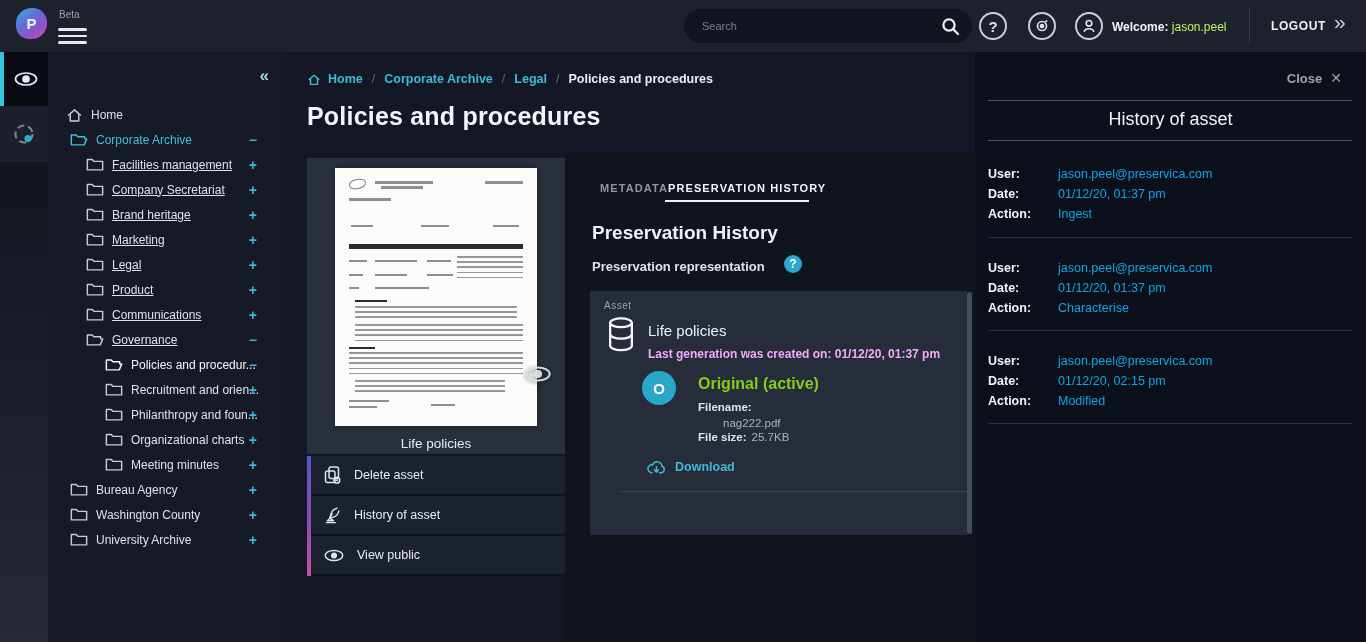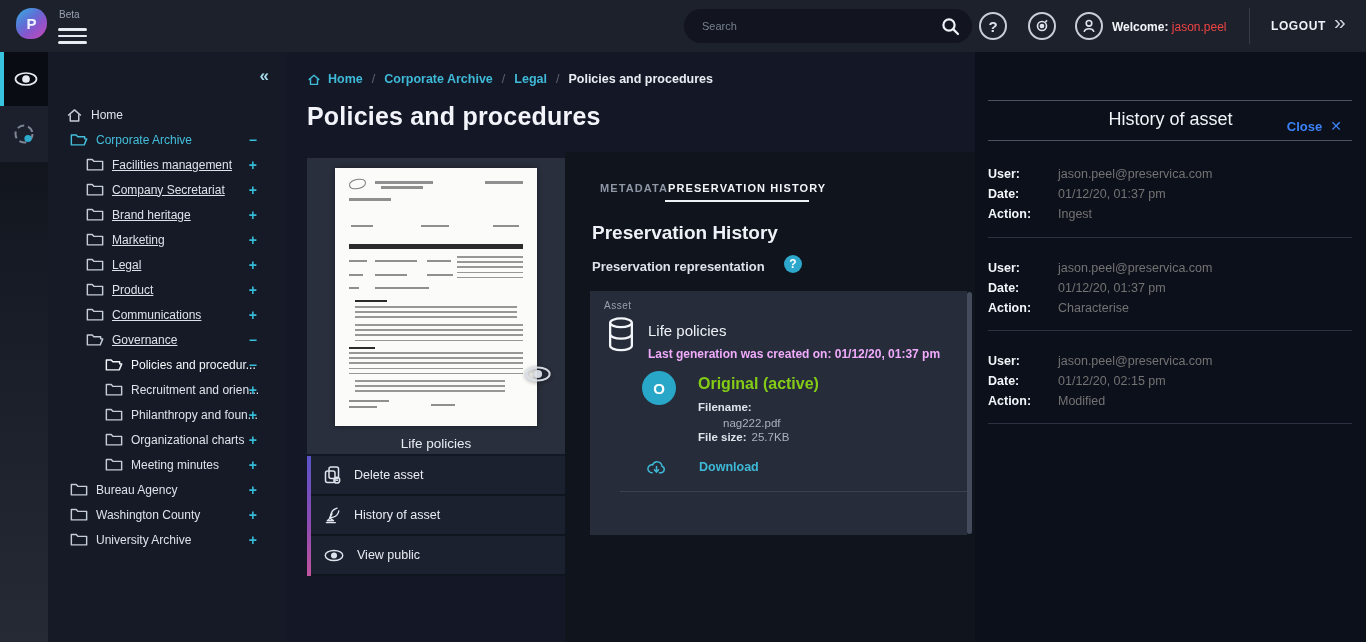--- a/index.html
+++ b/index.html
@@ -20,21 +20,21 @@
     border-radius:17px; display:flex; align-items:center; }
   .search input { flex:1; background:transparent; border:none; outline:none; color:#cfd5e0;
     font-size:11px; padding:0 10px 0 18px; font-family:inherit; }
   .search input::placeholder { color:#76808f; }
   .search .mag { margin-right:12px; color:#eef1f7; }
   .tb-circle { position:absolute; top:12px; width:28px; height:28px; border:2px solid #c8ced9; border-radius:50%;
     color:#dde2ec; display:flex; align-items:center; justify-content:center; cursor:pointer; }
   .tb-q { font-size:15px; font-weight:bold; color:#dde2ec; }
   .welcome { position:absolute; left:1112px; top:20px; font-size:12px; }
   .welcome b { color:#f2f4f8; font-weight:bold; }
-  .welcome span.user { color:#ef4444; }
+  .welcome span.user { color:#bef264; }
   .tb-div { position:absolute; left:1249px; top:8px; width:1px; height:36px; background:#353b48; }
   .logout { position:absolute; left:1271px; top:19px; font-size:12px; font-weight:bold; letter-spacing:.6px; color:#eef1f7; cursor:pointer; }
   .logout-chev { position:absolute; left:1334px; top:10px; font-size:21px; color:#cfd5e0; cursor:pointer; }
 
   
   .rail { position:absolute; left:0; top:52px; width:48px; height:590px;
     background:linear-gradient(180deg,#0d1017 0%,#161a24 35%,#262a34 100%); z-index:20; }
   .rail-item1 { position:absolute; left:0; top:0; width:48px; height:54px; background:#090c12;
     border-left:4px solid #38c4de; display:flex; align-items:center; justify-content:center; color:#e8ebf2; cursor:pointer; }
   .rail-item2 { position:absolute; left:0; top:54px; width:48px; height:56px; background:#1b202c;
@@ -105,34 +105,34 @@
   .card .dbic { position:absolute; left:16px; top:25px; color:#f2f5f9; }
   .card .ctitle { position:absolute; left:58px; top:31px; font-size:15px; color:#eef2f7; }
   .card .cgen { position:absolute; left:58px; top:56px; font-size:12px; font-weight:bold; color:#f0abfc; }
   .badge { position:absolute; left:52px; top:80px; width:34px; height:34px; border-radius:50%; background:#28a7c9;
     color:#fff; font-size:15px; font-weight:bold; display:flex; align-items:center; justify-content:center; }
   .cver { position:absolute; left:108px; top:84px; font-size:16px; font-weight:bold; color:#84cc16; }
   .cfn-label { position:absolute; left:108px; top:110px; font-size:11.5px; font-weight:bold; color:#dfe4ec; }
   .cfn { position:absolute; left:108px; top:126px; font-size:11.5px; color:#a9b1bf;margin-left:25px; }
   .cfs { position:absolute; left:108px; top:140px; font-size:11.5px; font-weight:bold; color:#dfe4ec; }
   .cfs span { font-weight:normal; color:#a9b1bf; margin-left:5px; }
-  .cdl { position:absolute; left:56px; top:168px; display:flex; align-items:center; color:#3fb9d8; cursor:pointer;gap:24px; }
+  .cdl { position:absolute; left:56px; top:168px; display:flex; align-items:center; color:#3fb9d8; cursor:pointer; }
   .cdl span { font-size:12.5px; font-weight:bold; margin-left:8px; }
   .cdiv { position:absolute; left:30px; right:0; top:200px; height:1px; background:#3a4150; }
 
   
   .hpanel { position:absolute; left:975px; top:52px; width:391px; height:590px; background:#0c101a; z-index:25; }
-  .hclose { position:absolute; right:24px; top:18px; font-size:13px; font-weight:bold; color:#3b82f6; cursor:pointer;margin-top:48px; }
+  .hclose { position:absolute; right:24px; top:18px; font-size:13px; font-weight:bold; color:#a3a3a3; cursor:pointer; }
   .hclose .x { margin-left:8px; font-size:14px; }
   .hrule { position:absolute; left:13px; right:14px; height:1px; background:#4a5161; }
   .htitle { position:absolute; left:0; top:57px; width:100%; text-align:center; font-size:18px; color:#f0f3f8; }
   .hentry { position:absolute; left:13px; right:14px; }
   .hline { display:flex; height:20px; align-items:center; font-size:12.5px; }
   .hline b { width:70px; flex:none; color:#f2f5f9; }
-  .hline span { color:#737373; }
+  .hline span { color:#0ea5e9; }
   .hdiv { position:absolute; left:13px; right:14px; height:1px; background:#2a3140; }
 </style>
 </head>
 <body>
 
 <div class="topbar">
   <div class="logo">
       <span>P</span>
     </div>
   <div class="beta">Beta</div>

